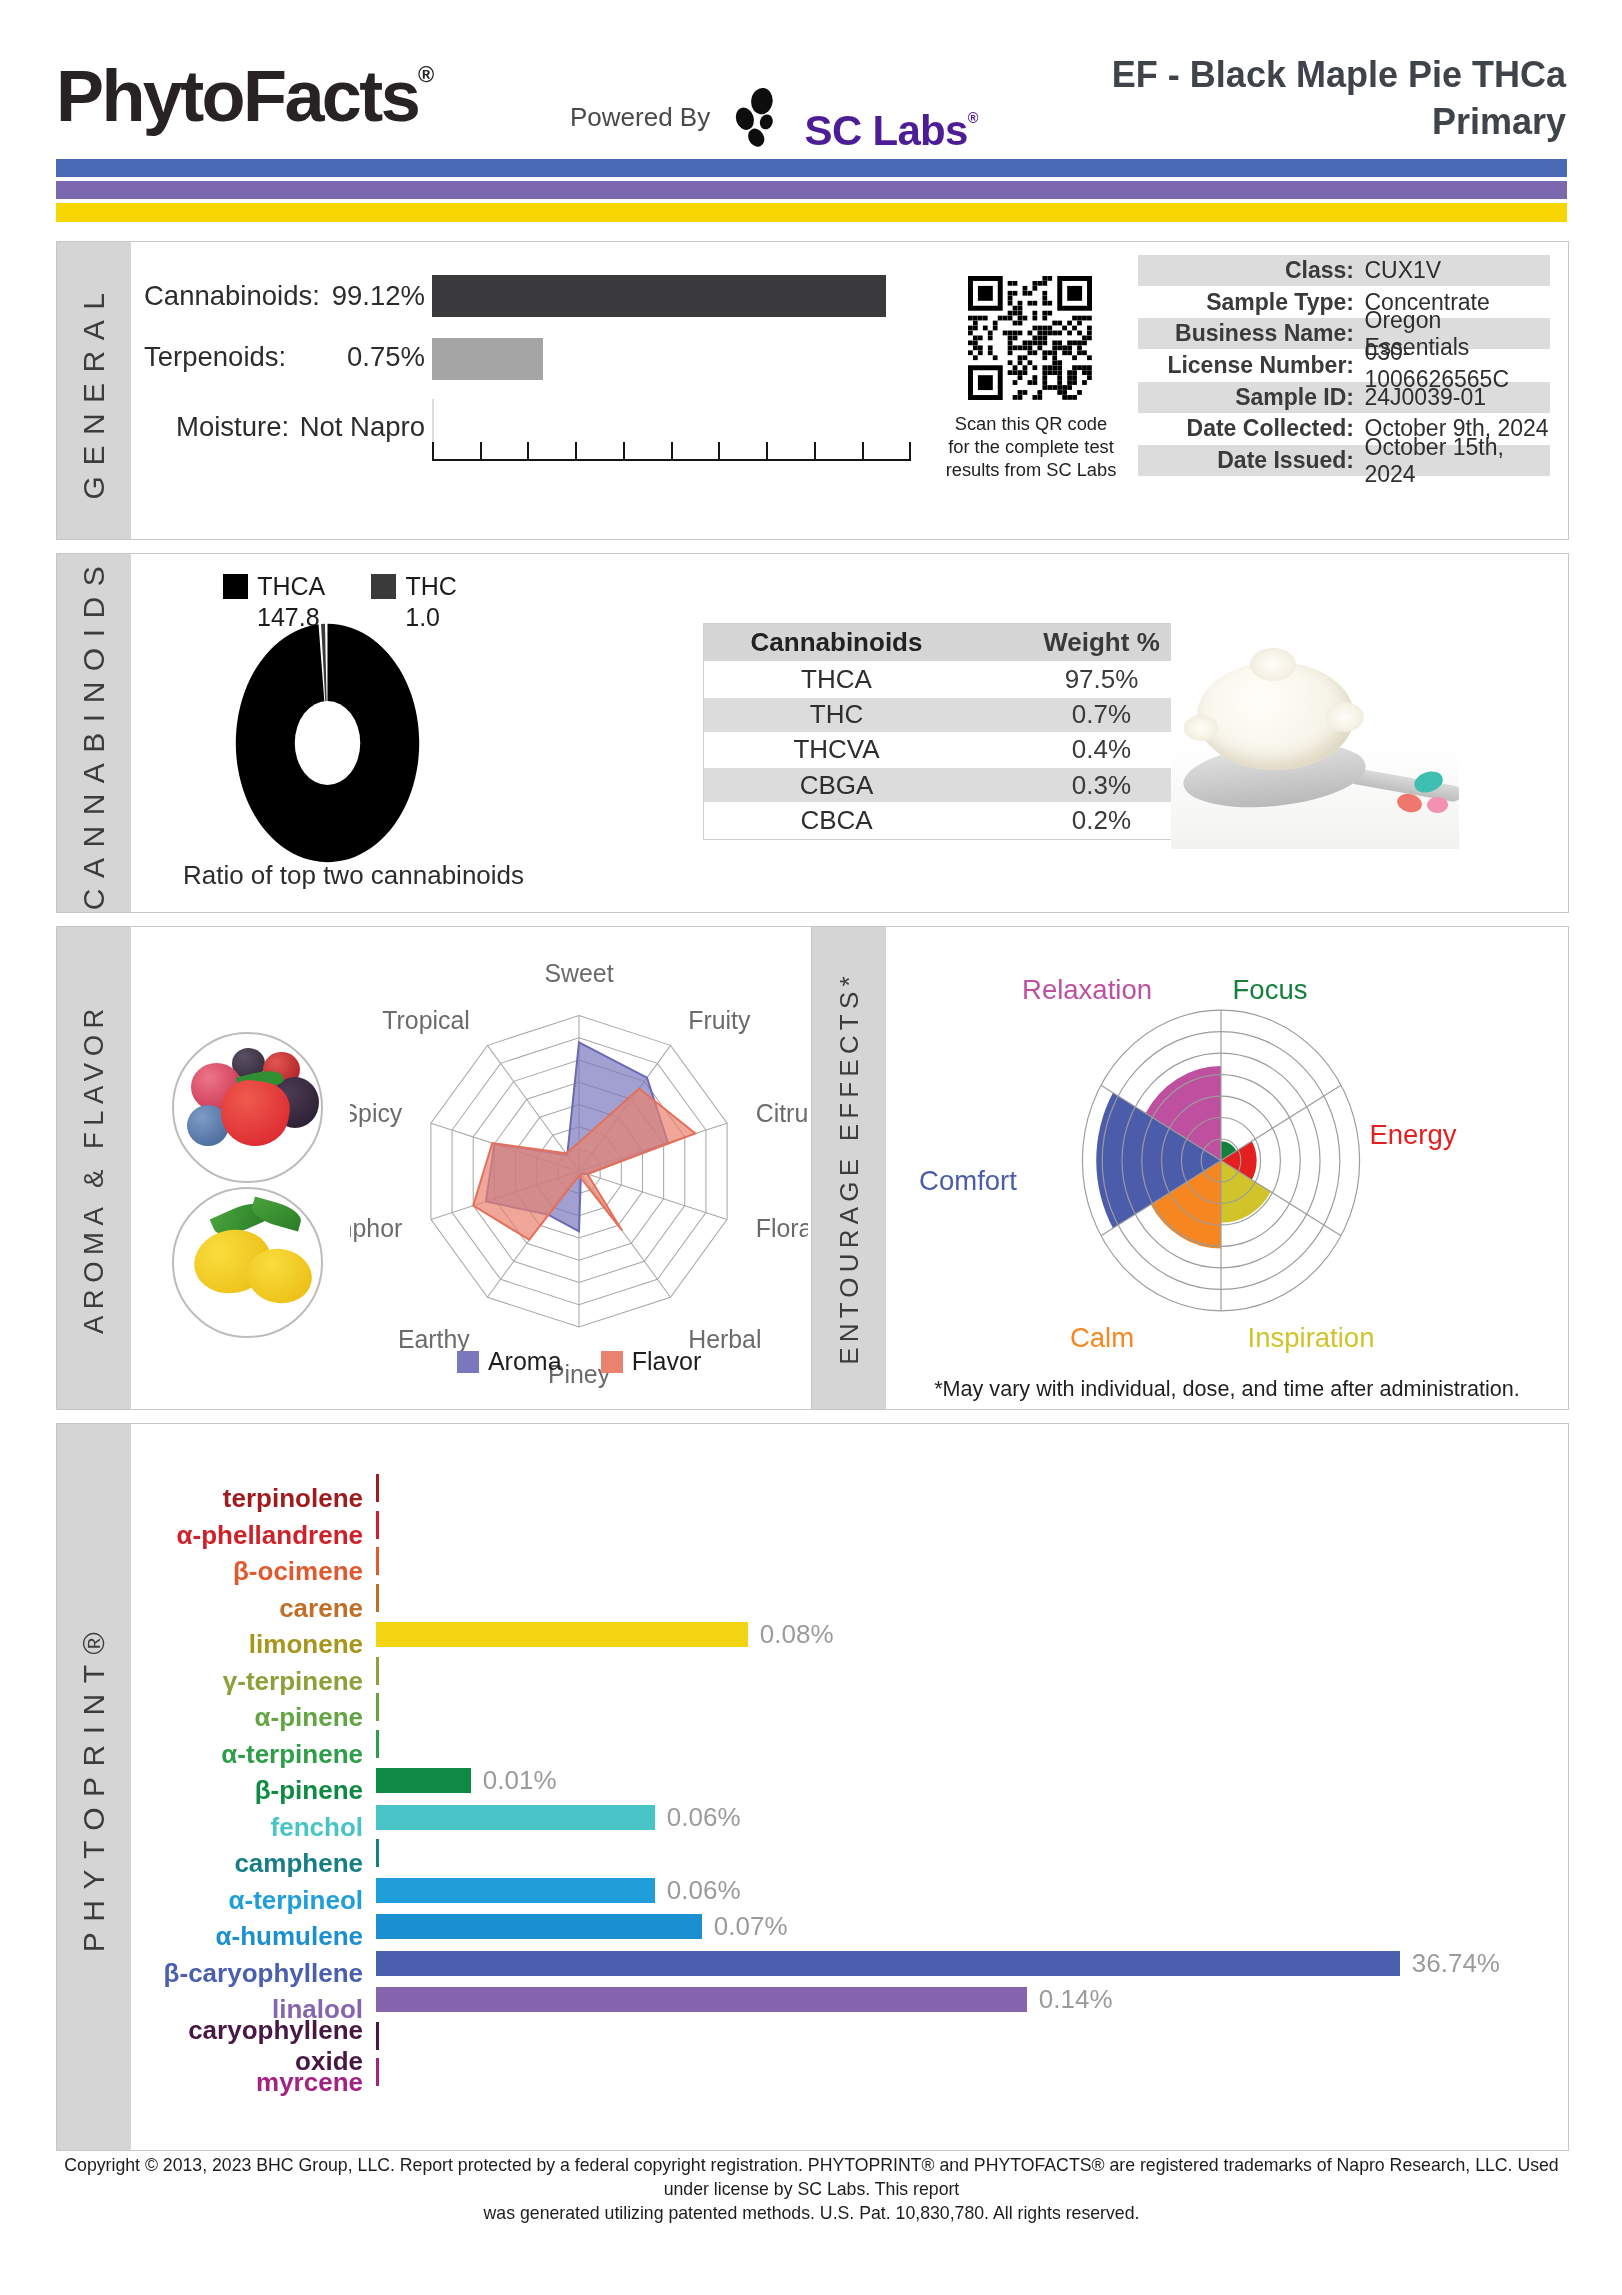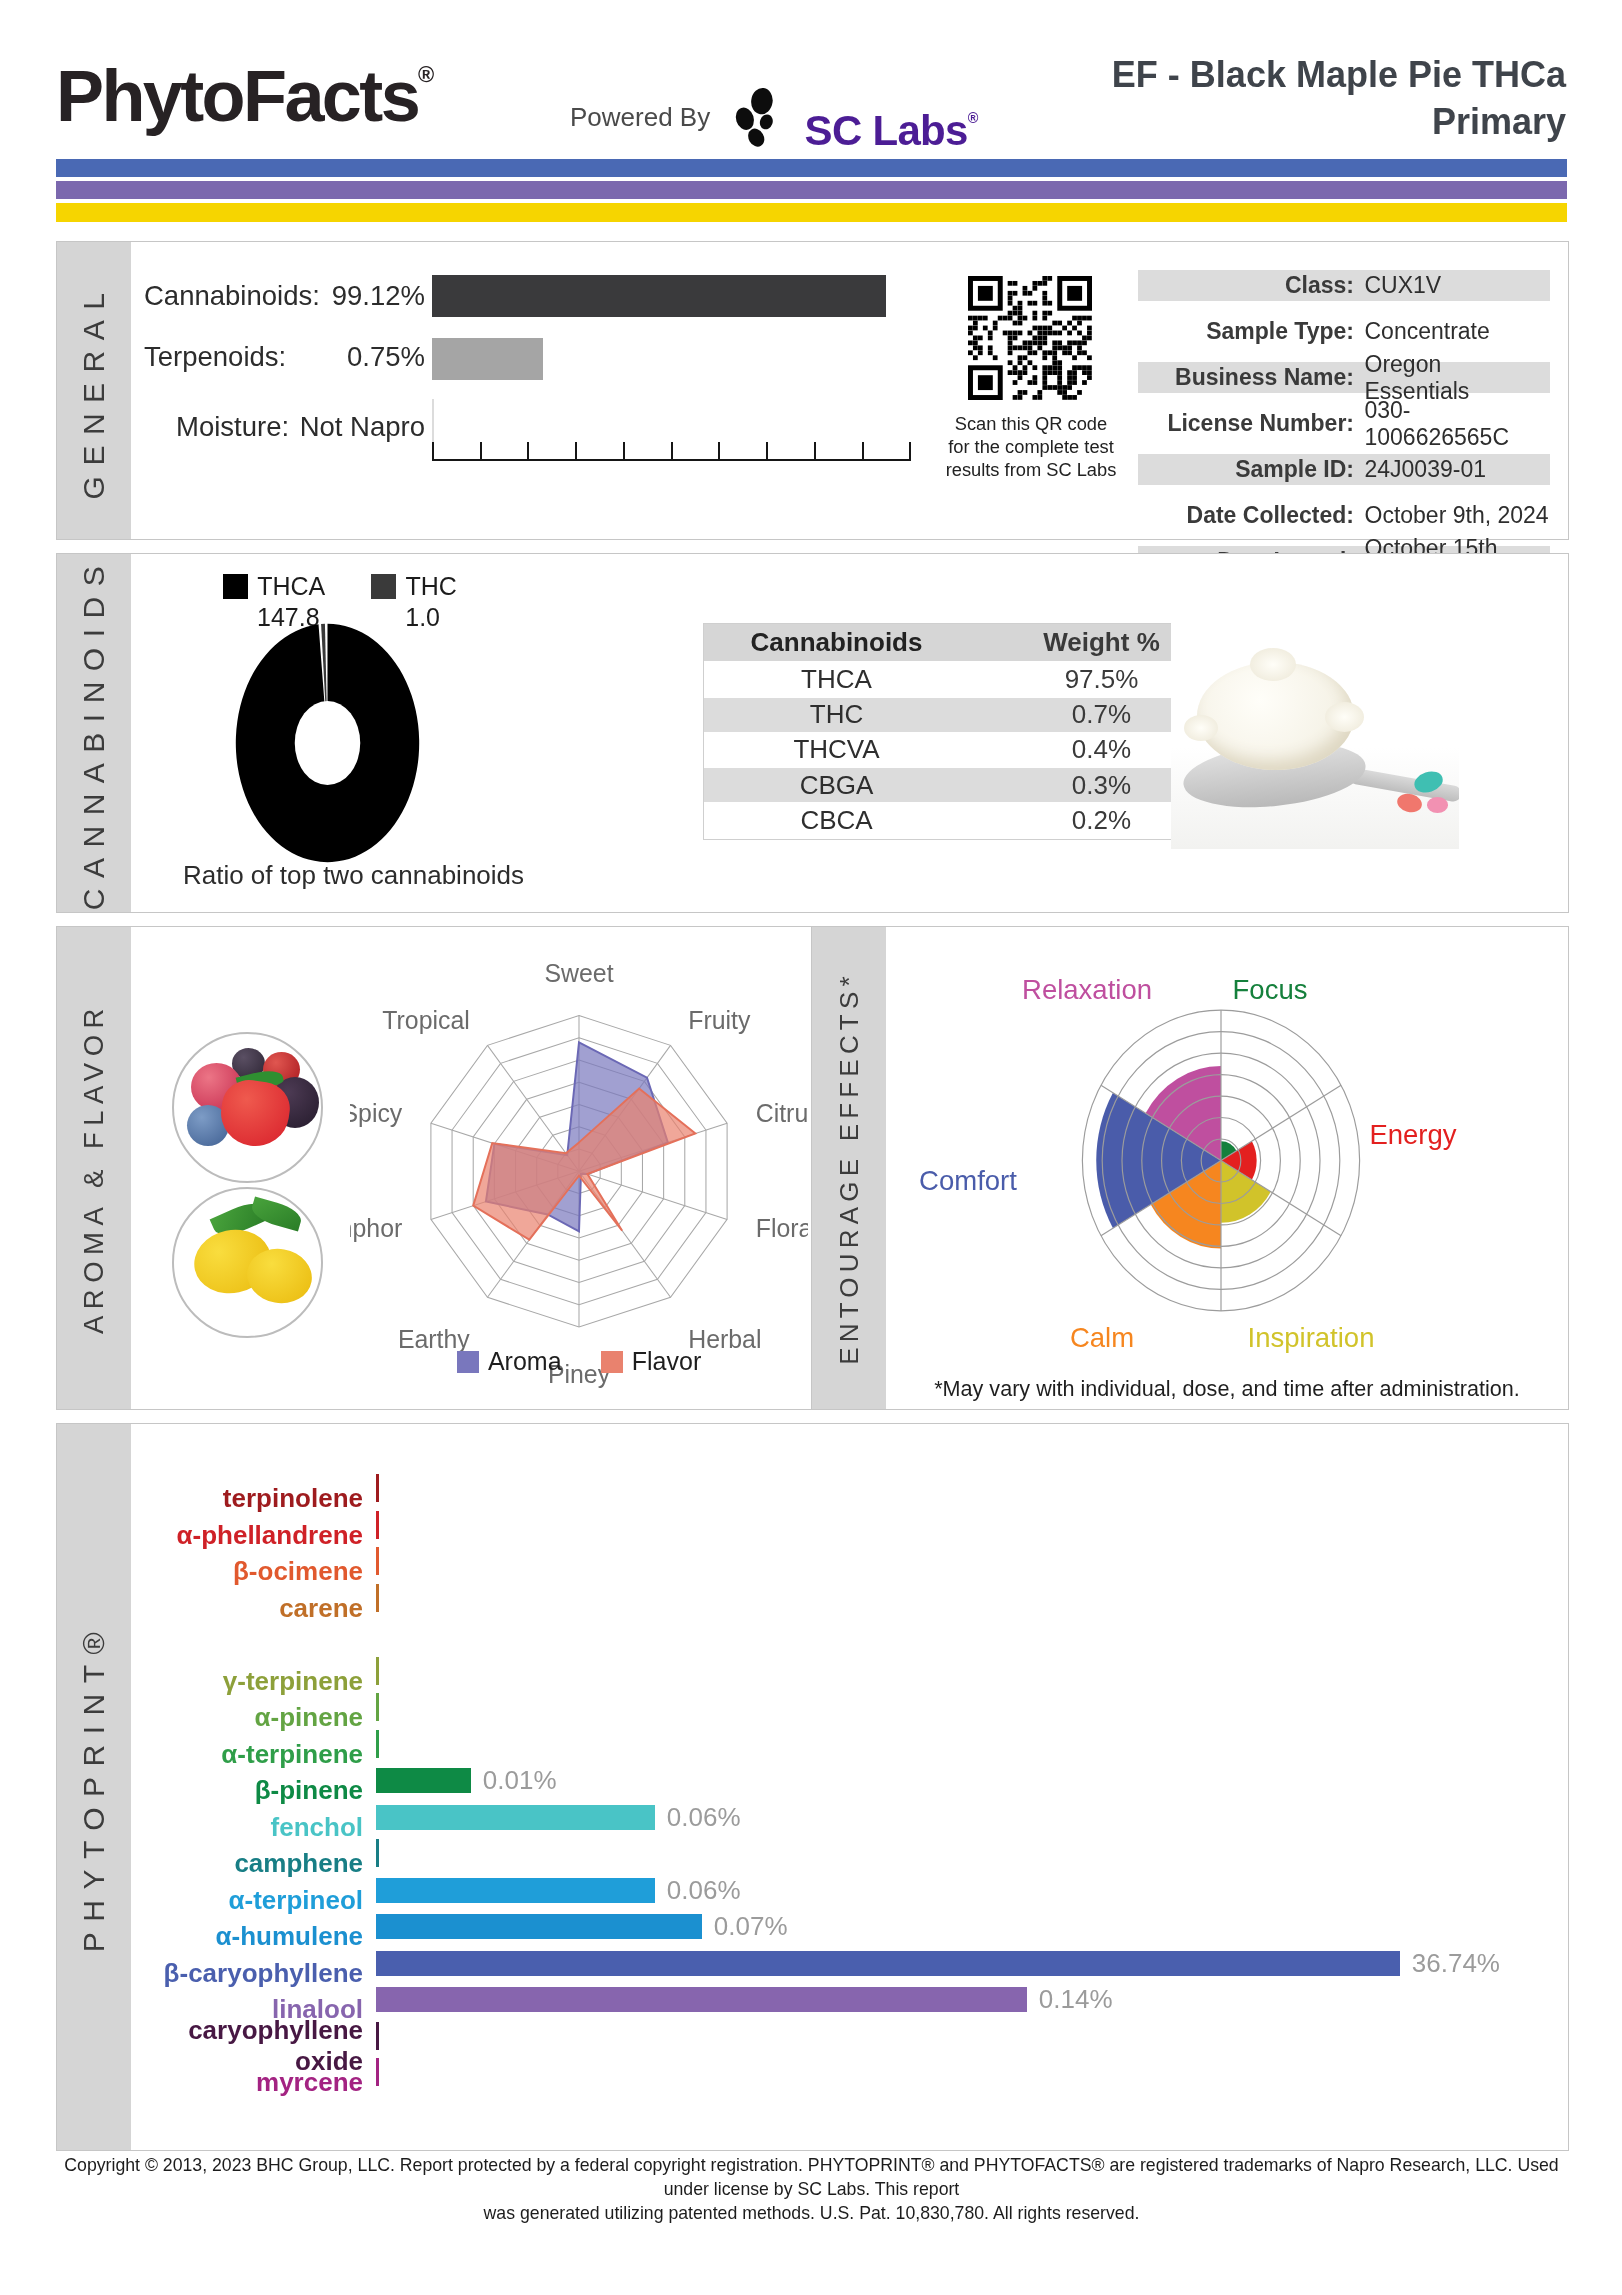--- a/index.html
+++ b/index.html
@@ -42,21 +42,21 @@
         font-size:27.5px;color:#2c2c2c;}
   .stat.moist{justify-content:flex-end;gap:10.5px;}
   .gbar{position:absolute;left:301px;height:42px;}
   .moist-tick{position:absolute;left:301px;top:157px;width:2px;height:56px;background:#dcdcdc;}
   .gaxis-line{position:absolute;left:301px;top:217px;width:479px;height:2px;background:#161616;}
   .gtick{position:absolute;top:200px;width:2px;height:17px;background:#161616;}
   .qr{position:absolute;left:837px;top:34px;}
   .qr-caption{position:absolute;left:782px;top:171px;width:236px;text-align:center;
               font-size:18.3px;line-height:1.25;color:#222;}
   .info-table{position:absolute;left:1007px;top:13px;width:412px;}
-  .info-row{display:flex;height:31px;align-items:center;font-size:23px;margin-bottom:0.7px;margin-top:15px;}
+  .info-row{display:flex;height:31px;align-items:center;font-size:23px;margin-bottom:0.7px;}
   .info-row:nth-child(odd){background:#dcdcdc;}
   .info-label{width:216px;text-align:right;font-weight:bold;color:#3a3a3a;padding-right:10.5px;flex:none;}
   .info-value{color:#2e2e2e;}
 
   
   .donut-legend{position:absolute;left:92px;top:18.3px;display:flex;gap:46px;font-size:25px;color:#1c1c1c;}
   .leg-line{display:flex;align-items:center;gap:9.2px;}
   .leg-sw{width:25px;height:25px;flex:none;}
   .leg-val{margin-left:34px;margin-top:1.3px;}
   #donut-svg{position:absolute;left:72px;top:58px;}
@@ -630,20 +630,27 @@
           <span class="tbarwrap">
             <span class="ttick" style="background: rgb(225, 89, 46);"></span>
           </span>
         </div>
         <div class="trow" style="top: 159px;">
           <span class="tlabel" style="color: rgb(192, 111, 40);">carene</span>
           <span class="tbarwrap">
             <span class="ttick" style="background: rgb(192, 111, 40);"></span>
           </span>
         </div>
+        <div class="trow" style="top: 195px;">
+          <span class="tlabel" style="color: rgb(168, 149, 28);">limonene</span>
+          <span class="tbarwrap">
+            <span class="tbar" style="width: 372px; background: rgb(243, 212, 19);"></span>
+            <span class="tval">0.08%</span>
+          </span>
+        </div>
         <div class="trow" style="top: 232px;">
           <span class="tlabel" style="color: rgb(141, 160, 58);">γ-terpinene</span>
           <span class="tbarwrap">
             <span class="ttick" style="background: rgb(141, 160, 58);"></span>
           </span>
         </div>
         <div class="trow" style="top: 268px;">
           <span class="tlabel" style="color: rgb(99, 164, 67);">α-pinene</span>
           <span class="tbarwrap">
             <span class="ttick" style="background: rgb(99, 164, 67);"></span>

